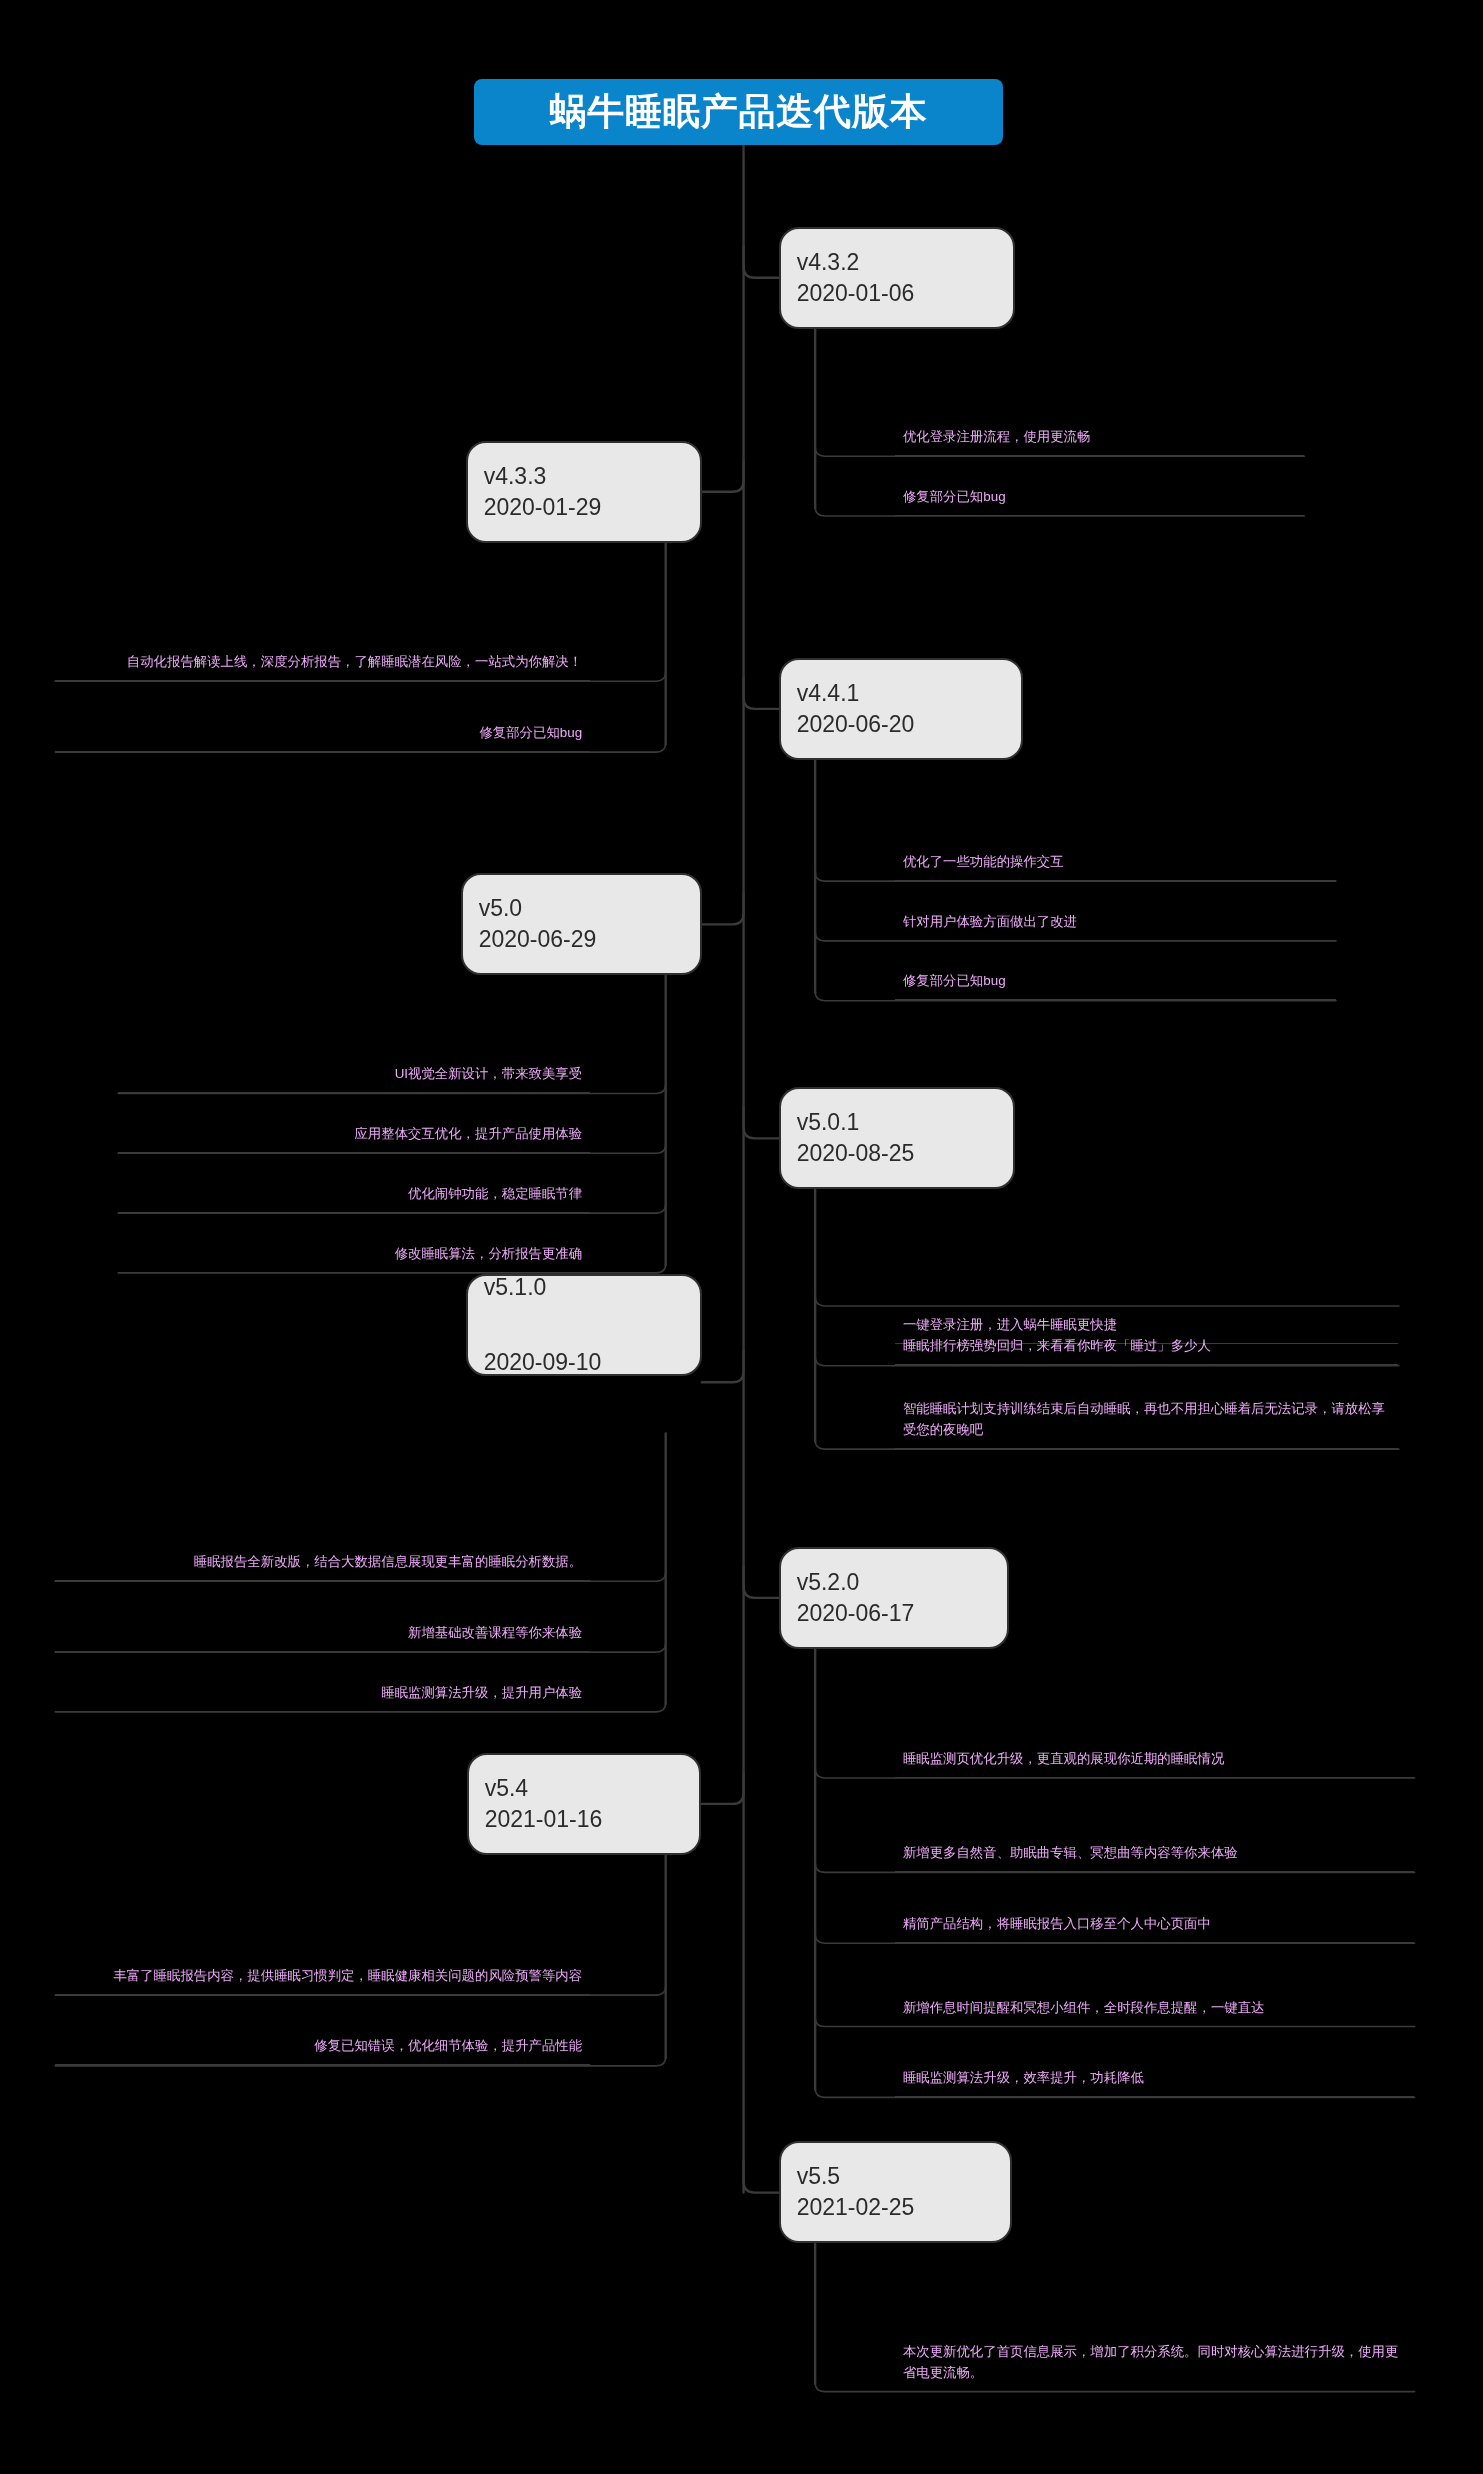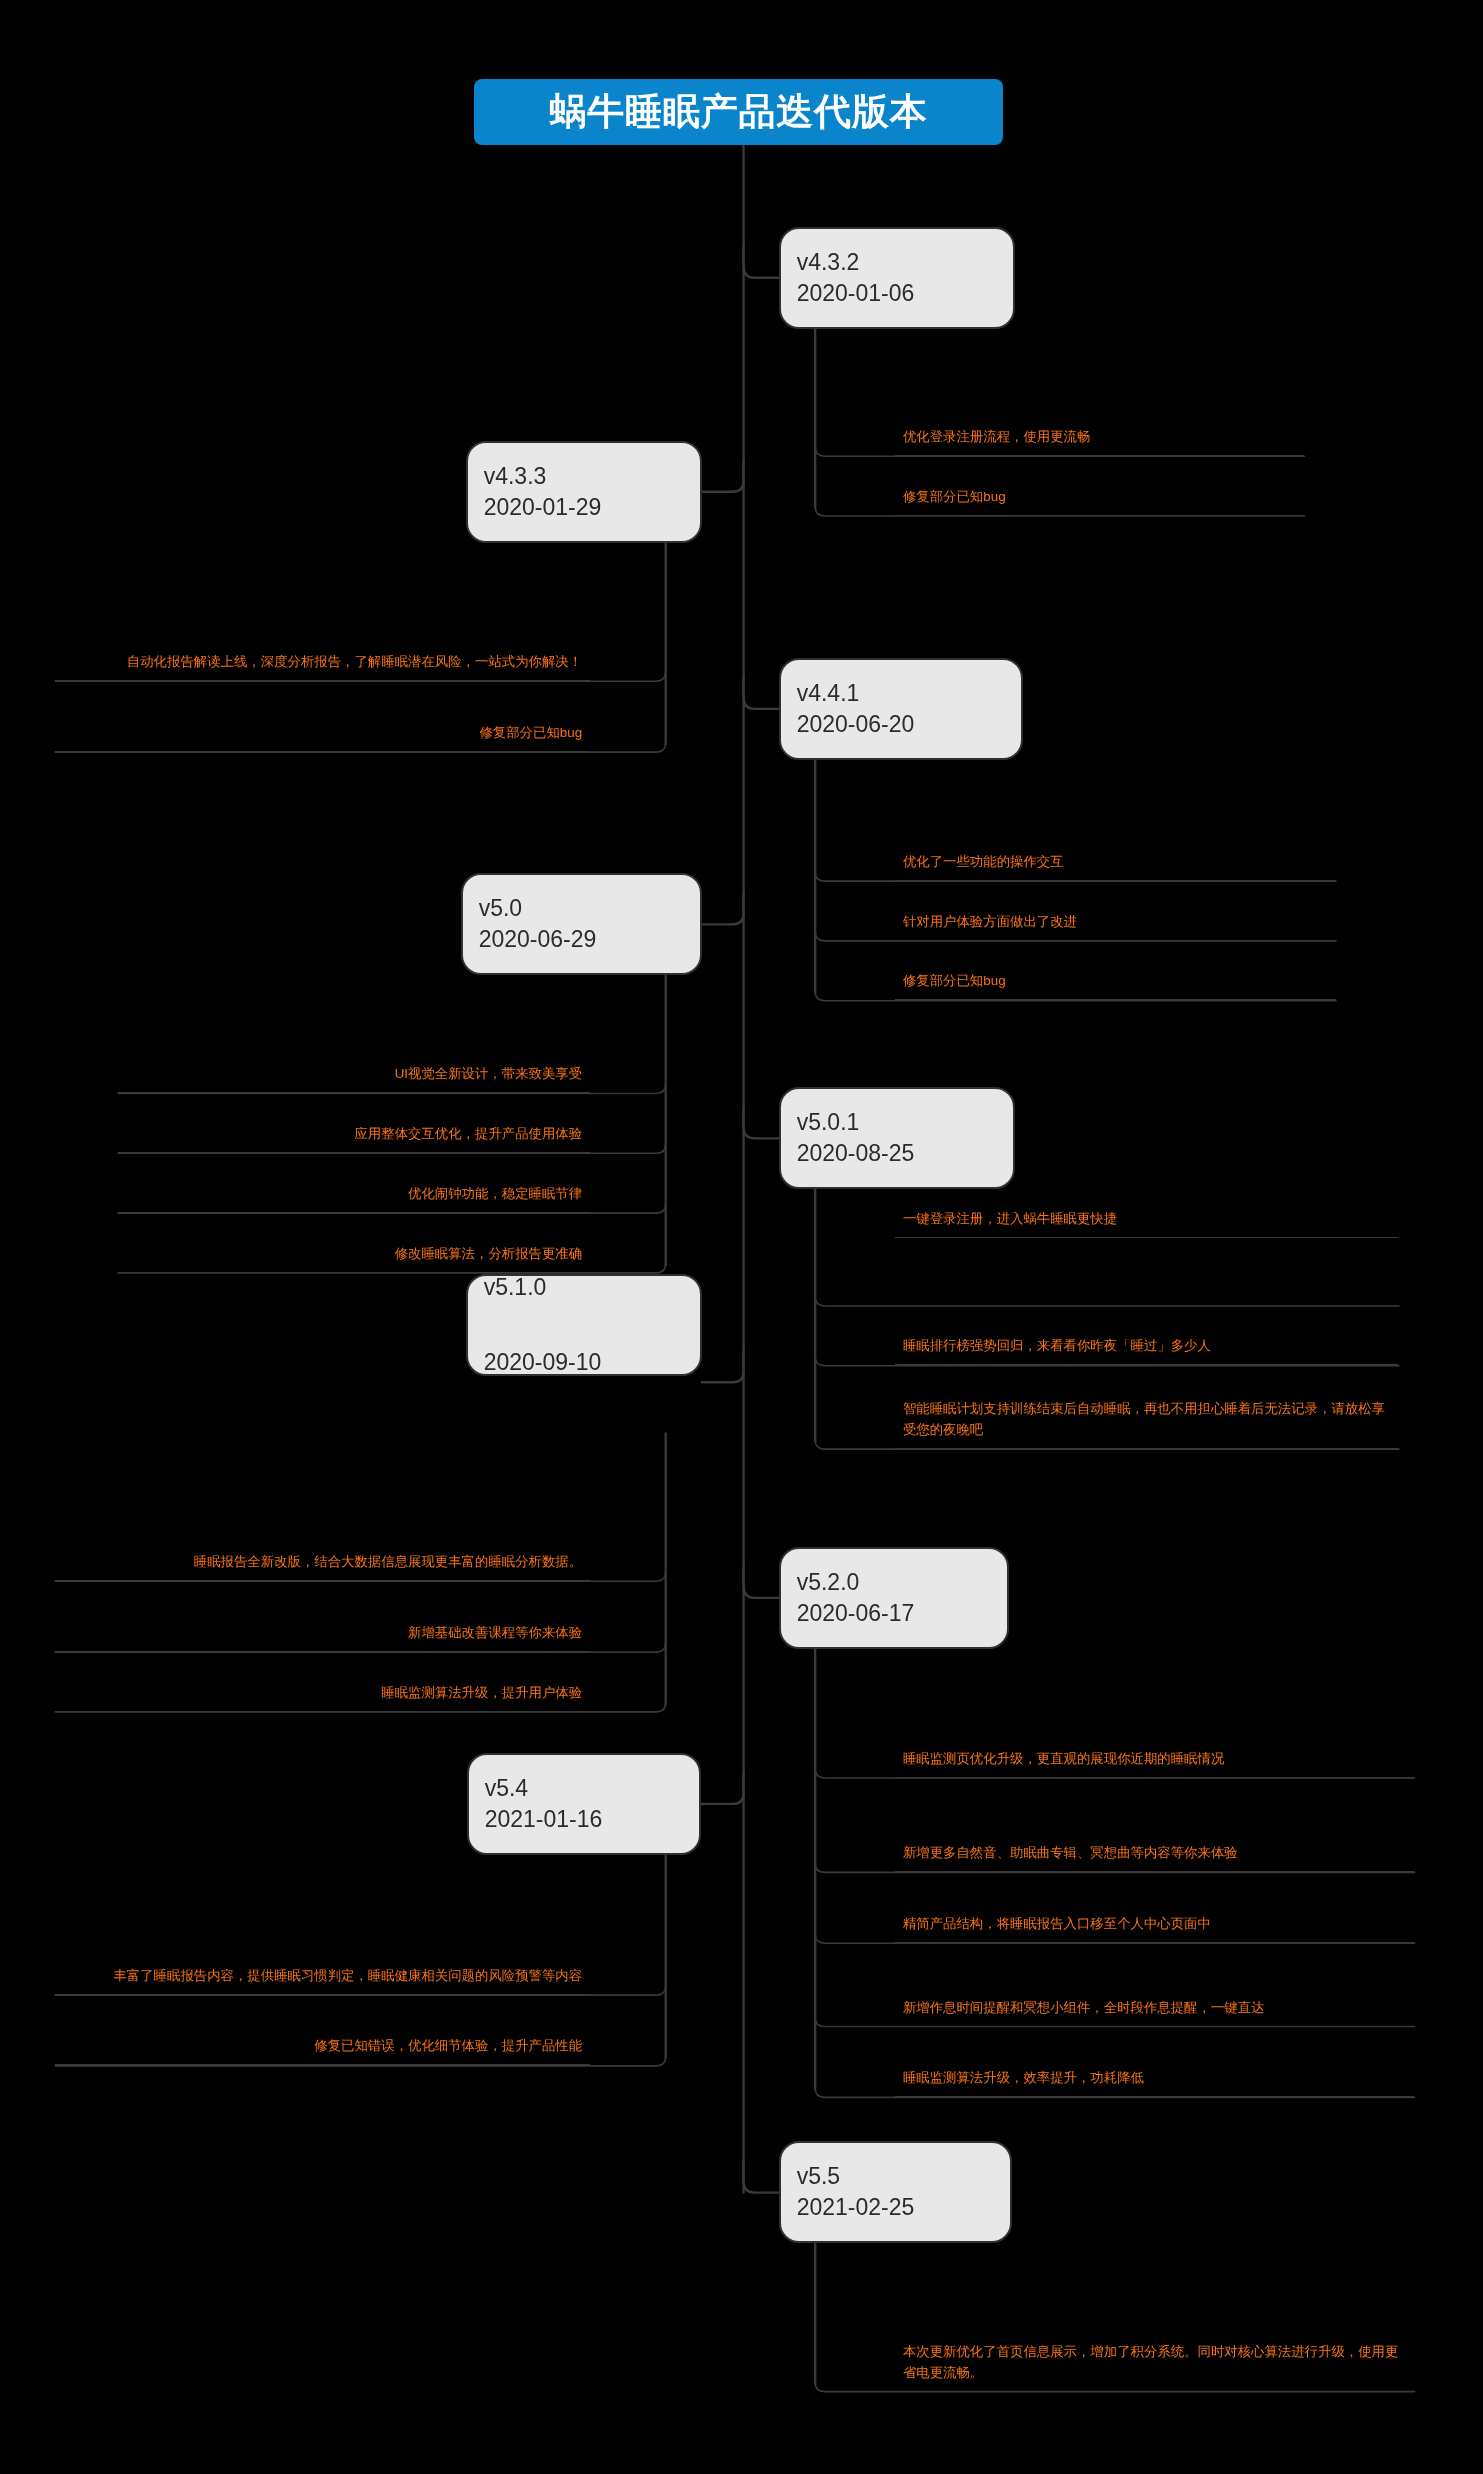--- a/index.html
+++ b/index.html
@@ -40,21 +40,21 @@
     display:flex;flex-direction:column;justify-content:center;
     padding:9.4px 15.7px;
   }
   .ver-node .vname{white-space:nowrap;}
   .ver-node .vdate{white-space:nowrap;}
 
   
   .leaf{
     position:absolute;
     box-sizing:border-box;
-    color:#f97316;
+    color:#f0abfc;
     font-size:13.4px;
     line-height:1.62;
     border-bottom:1.6px solid #3a3a3a;
     padding:0 7.9px 7px 7.9px;
     display:flex;
     align-items:flex-end;
   }
   .leaf.right{text-align:left;justify-content:flex-start;}
   .leaf.left{text-align:right;justify-content:flex-end;}
   .leaf span{display:block;}
@@ -179,21 +179,21 @@
       </div>
       <div class="leaf left" style="left: 118px; top: 1106px; width: 472px; height: 47px;">
         <span>应用整体交互优化，提升产品使用体验</span>
       </div>
       <div class="leaf left" style="left: 118px; top: 1166px; width: 472px; height: 47px;">
         <span>优化闹钟功能，稳定睡眠节律</span>
       </div>
       <div class="leaf left" style="left: 118px; top: 1226px; width: 472px; height: 47px;">
         <span>修改睡眠算法，分析报告更准确</span>
       </div>
-      <div class="leaf right" style="left: 895px; top: 1191px; width: 503px; height: 47px; font-family: Liberation Serif, serif;">
+      <div class="leaf right" style="left: 895px; top: 1297px; width: 503px; height: 47px; font-family: Liberation Serif, serif;">
         <span>一键登录注册，进入蜗牛睡眠更快捷</span>
       </div>
       <div class="leaf right" style="left: 895px; top: 1318px; width: 503px; height: 47px;">
         <span>睡眠排行榜强势回归，来看看你昨夜「睡过」多少人</span>
       </div>
       <div class="leaf right" style="left: 895px; top: 1378px; width: 503px; height: 71px;">
         <span>智能睡眠计划支持训练结束后自动睡眠，再也不用担心睡着后无法记录，请放松享受您的夜晚吧</span>
       </div>
       <div class="leaf left" style="left: 55px; top: 1510px; width: 535px; height: 71px;">
         <span>睡眠报告全新改版，结合大数据信息展现更丰富的睡眠分析数据。</span>

